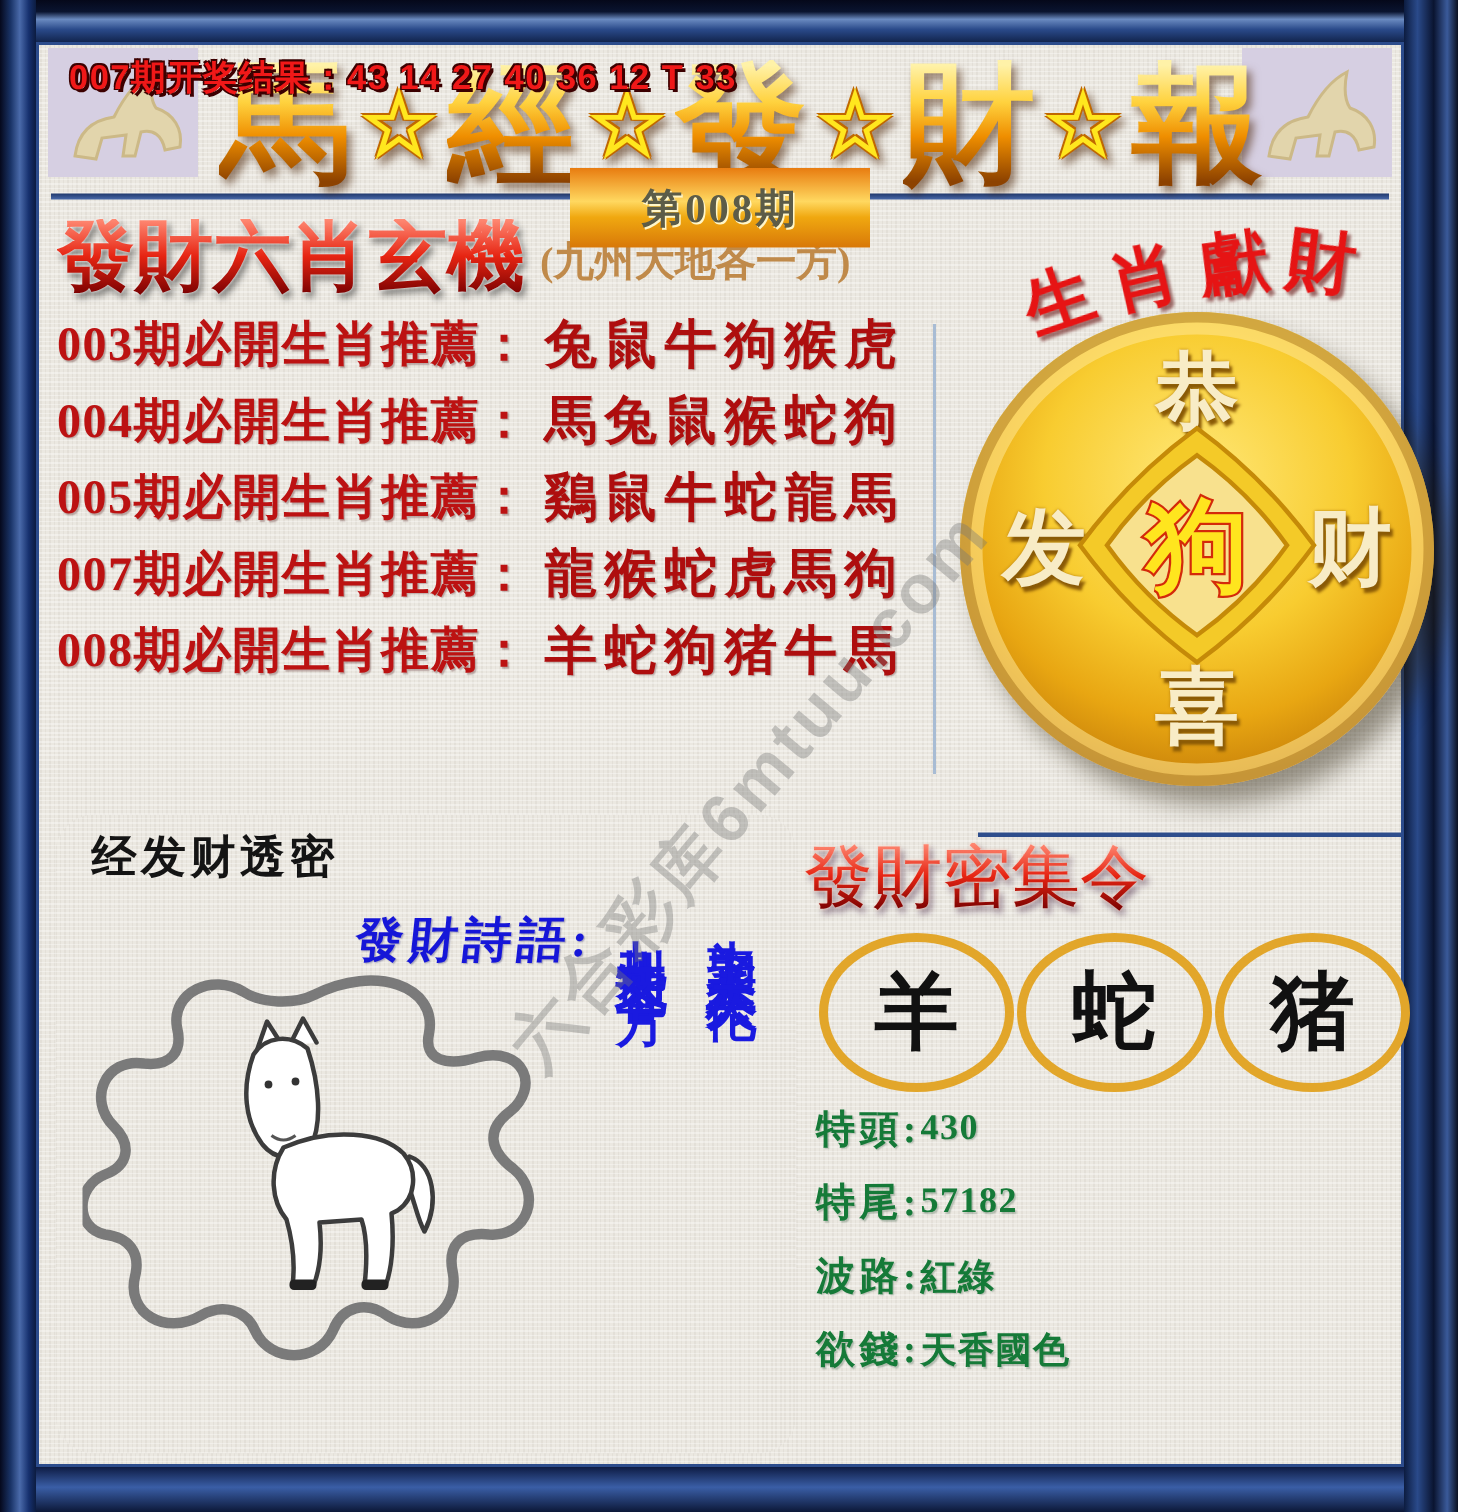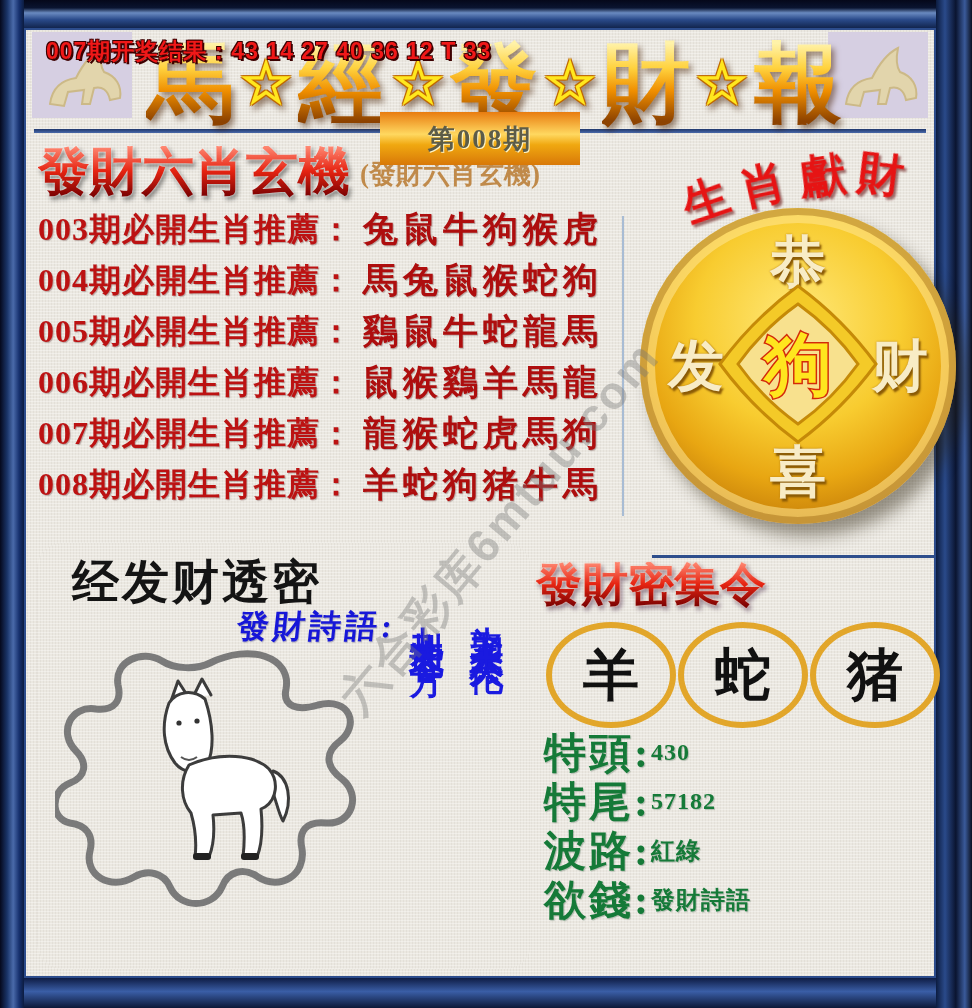--- a/index.html
+++ b/index.html
@@ -77,42 +77,42 @@
   .coin-char{position:absolute;font-size:56px;font-weight:bold;color:#f8ecc6;line-height:1;
     text-shadow:2px 3px 2px #8a5a06,0 0 2px #b57c0e;}
   .cc-top{left:50%;top:26px;transform:translateX(-50%);}
   .cc-bottom{left:50%;bottom:24px;transform:translateX(-50%);}
   .cc-left{left:28px;top:50%;transform:translateY(-50%);}
   .cc-right{right:28px;top:50%;transform:translateY(-50%);}
   .coin-center{position:absolute;left:50%;top:50%;transform:translate(-50%,-50%);}
   
   .coin-underline{position:absolute;left:628px;top:527px;width:282px;height:3px;background:#2e4e8c;}
   .mj-header{position:absolute;left:512px;top:534px;display:flex;align-items:flex-end;gap:10px;}
-  .mj-title{font-size:46px;font-weight:bold;line-height:1;
+  .mj-title{font-size:46px;font-weight:normal;line-height:1;
     filter:drop-shadow(0 0 1px #ffd0c0) drop-shadow(2px 3px 2px rgba(40,0,40,.45));}
   .mj-sub{font-size:25px;font-weight:bold;color:#c08a4a;padding-bottom:4px;white-space:nowrap;}
   .mj-ellipses{position:absolute;left:522px;top:594px;width:394px;display:flex;justify-content:space-between;}
   .zodiac-ellipse{width:118px;height:94px;border:6px solid #e2a62a;border-radius:50%;
     display:flex;align-items:center;justify-content:center;background:transparent;}
   .zodiac-ellipse span{font-size:56px;font-weight:bold;color:#111;line-height:1;}
   .mj-lines{position:absolute;left:520px;top:700px;}
   .mj-line{height:49px;display:flex;align-items:center;white-space:nowrap;}
-  .g-label{font-size:42px;font-weight:bold;color:#157a38;letter-spacing:3px;
+  .g-label{font-size:26px;font-weight:bold;color:#157a38;letter-spacing:3px;
     text-shadow:1px 1px 1px rgba(0,50,20,.25);}
   .g-value{font-size:24px;font-weight:bold;color:#157a38;letter-spacing:1px;
     text-shadow:1px 1px 1px rgba(0,50,20,.25);}
   
   .tm-box{position:absolute;left:8px;top:510px;width:494px;height:426px;border-radius:30px;padding:5px;
     background:linear-gradient(110deg,#f8d820 0%,#f09018 28%,#e23c12 65%,#e8relay 100%,#e86a10 100%);}
   .tm-inner{position:relative;width:100%;height:100%;border-radius:26px;box-sizing:border-box;
     background-color:#ebe8e1;
     background-image:repeating-linear-gradient(0deg,rgba(255,255,255,.35) 0 1px,transparent 1px 3px),
                      repeating-linear-gradient(90deg,rgba(198,192,182,.22) 0 1px,transparent 1px 3px);}
-  .tm-title{position:absolute;left:35px;top:8px;font-family:Liberation Sans, sans-serif;
-    font-size:47px;font-weight:900;color:#141414;letter-spacing:3px;}
+  .tm-title{position:absolute;left:24px;top:8px;font-family:Liberation Sans, sans-serif;
+    font-size:30px;font-weight:900;color:#141414;letter-spacing:3px;}
   .tm-poem-label{position:absolute;left:200px;top:62px;font-size:32px;font-weight:bold;color:#1616d8;
     transform:skewX(-6deg);letter-spacing:4px;text-shadow:1px 1px 1px rgba(0,0,90,.3);}
   .poem-col{position:absolute;writing-mode:vertical-rl;text-orientation:upright;
     font-size:34px;font-weight:bold;color:#1a1ae0;letter-spacing:6px;top:56px;height:330px;}
   .pc-left{left:366px;} .pc-right{left:426px;}
   .blob-wrap{position:absolute;left:18px;top:96px;}
   .te-song{position:absolute;left:22px;top:362px;display:flex;align-items:center;}
   .ts-label{font-size:42px;font-weight:bold;color:#181818;letter-spacing:2px;margin-right:8px;}
   .balls{display:flex;gap:5px;}
   .ball{width:58px;height:58px;border-radius:50%;
@@ -158,38 +158,34 @@
         <span class="title-char gold-grad">財</span>
         <span class="star">☆</span>
         <span class="title-char gold-grad">報</span>
       </div>
 
     <div class="band-line"></div>
     <div class="issue-banner">第008期</div>
 
     <div class="sx-header">
       <span class="sx-title red-grad">發財六肖玄機</span>
-      <span class="sx-sub">(發財六肖玄機)</span>
+      <span class="sx-sub">(九州大地各一方)</span>
     </div>
     <div class="sx-rows" id="sx-rows">
         <div class="sx-row">
           <span class="row-label">003期必開生肖推薦：</span>
           <span class="row-animals">兔鼠牛狗猴虎</span>
         </div>
         <div class="sx-row">
           <span class="row-label">004期必開生肖推薦：</span>
           <span class="row-animals">馬兔鼠猴蛇狗</span>
         </div>
         <div class="sx-row">
           <span class="row-label">005期必開生肖推薦：</span>
           <span class="row-animals">鷄鼠牛蛇龍馬</span>
-        </div>
-        <div class="sx-row">
-          <span class="row-label">006期必開生肖推薦：</span>
-          <span class="row-animals">鼠猴鷄羊馬龍</span>
         </div>
         <div class="sx-row">
           <span class="row-label">007期必開生肖推薦：</span>
           <span class="row-animals">龍猴蛇虎馬狗</span>
         </div>
         <div class="sx-row">
           <span class="row-label">008期必開生肖推薦：</span>
           <span class="row-animals">羊蛇狗猪牛馬</span>
         </div>
       </div>
@@ -238,21 +234,21 @@
         <div class="mj-line">
           <span class="g-label">特尾:</span>
           <span class="g-value">57182</span>
         </div>
         <div class="mj-line">
           <span class="g-label">波路:</span>
           <span class="g-value">紅綠</span>
         </div>
         <div class="mj-line">
           <span class="g-label">欲錢:</span>
-          <span class="g-value">發財詩語</span>
+          <span class="g-value">天香國色</span>
         </div>
       </div>
 
     <div class="tm-box">
       <div class="tm-inner">
         <div class="tm-title">经发财透密</div>
         <div class="tm-poem-label">發財詩語:</div>
         <div class="poem-col pc-left">九州大地各一方</div>
         <div class="poem-col pc-right">为聚亲人共天伦</div>
         <div class="blob-wrap">

